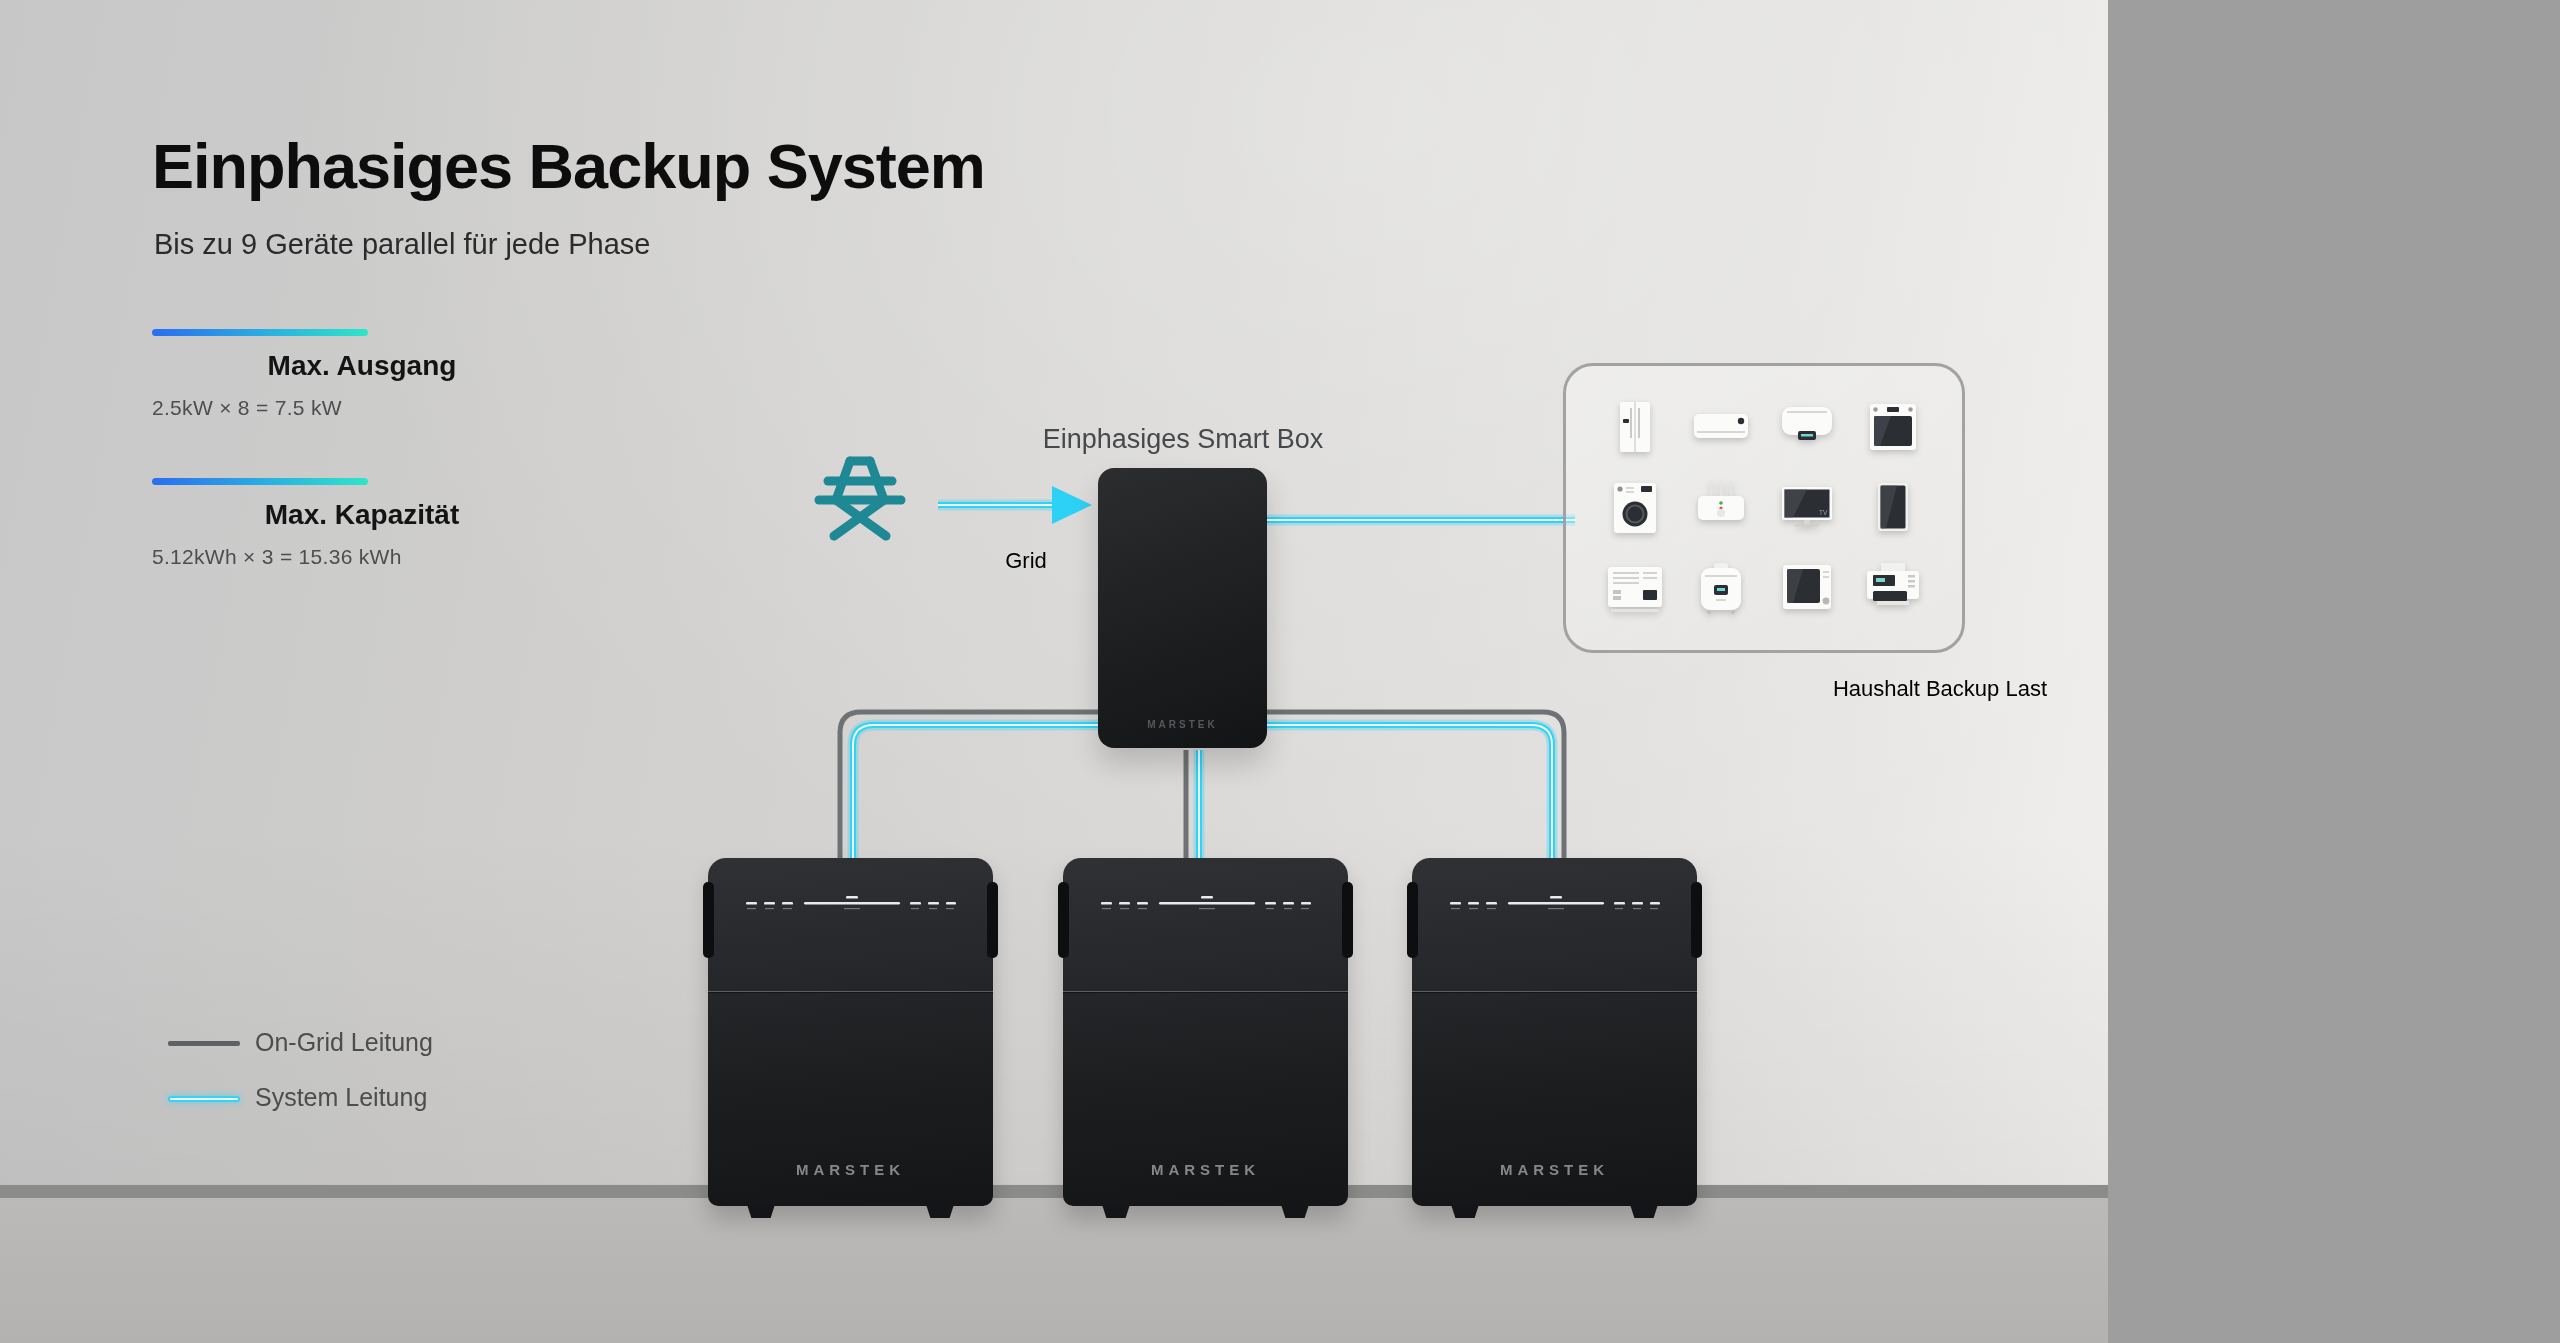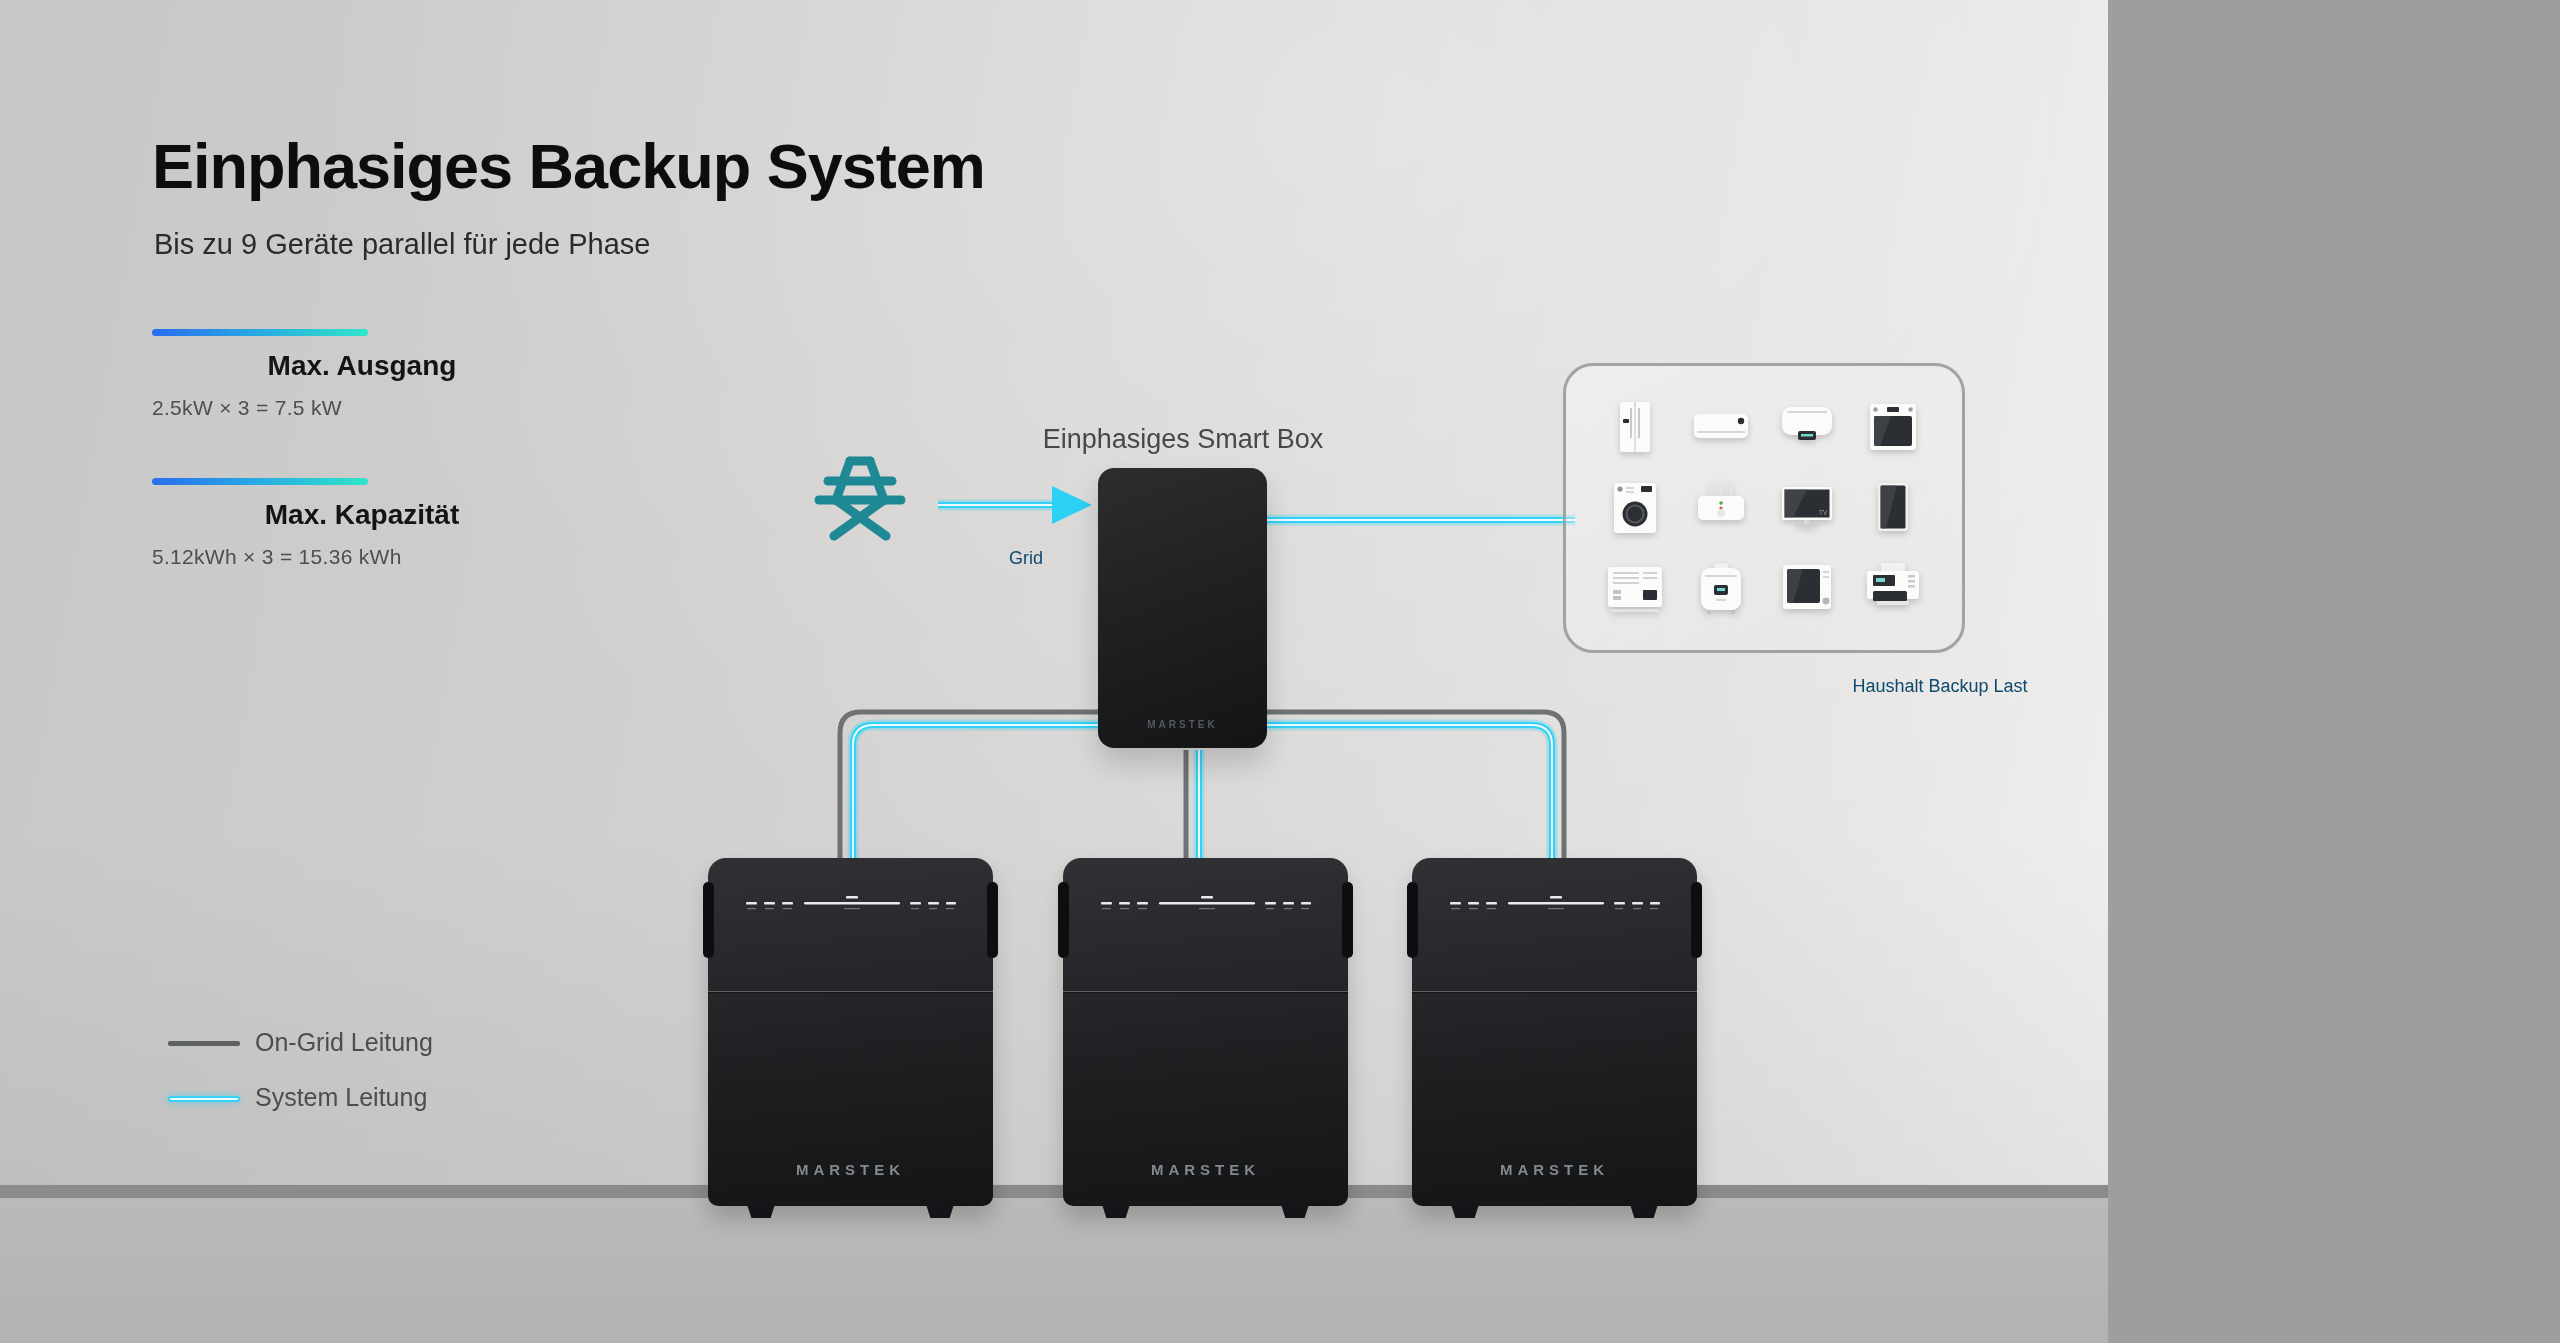--- a/index.html
+++ b/index.html
@@ -43,21 +43,21 @@
     background:linear-gradient(90deg,#f3f2f1 0 55%,#dcdbda 80%,#c2c1c0 100%);}
   .lamp-svg{position:absolute;left:0;top:430px;}
 
   
   .title{position:absolute;left:152px;top:130px;font-size:63px;font-weight:bold;color:#0d0d0d;letter-spacing:-1px;}
   .subtitle{position:absolute;left:154px;top:228px;font-size:29px;color:#2b2b2b;}
   .stat{position:absolute;left:152px;width:420px;}
   .stat .bar{width:216px;height:7px;border-radius:4px;background:linear-gradient(90deg,#2b6df0,#29b2e0 55%,#2fe5c8);}
   .stat .s-label{margin-top:14px;font-size:28px;font-weight:bold;color:#141414;text-align:center;}
   .stat .s-value{margin-top:14px;font-size:21px;color:#4e4e4e;letter-spacing:.3px;}
-  .lbl{position:absolute;color:#0c4a6e;font-size:18px;text-align:center;}
+  .lbl{position:absolute;color:#000000;font-size:22px;text-align:center;}
 
   
   .lines-svg{position:absolute;left:0;top:0;z-index:2;}
   .pylon-svg{position:absolute;left:810px;top:452px;z-index:2;}
   .smart-box{position:absolute;left:1098px;top:468px;width:169px;height:280px;border-radius:16px;z-index:3;
     background:linear-gradient(160deg,#2c2d2f 0%,#202123 45%,#131415 100%);
     box-shadow:0 16px 28px rgba(0,0,0,.16);}
   .smart-box .brand{position:absolute;bottom:18px;width:100%;text-align:center;
     font-size:10px;letter-spacing:3px;color:#55585c;font-weight:bold;}
 
@@ -129,21 +129,21 @@
     </div>
     <div class="p-corner"></div>
   </div>
 
   <div class="title">Einphasiges Backup System</div>
   <div class="subtitle">Bis zu 9 Geräte parallel für jede Phase</div>
 
   <div class="stat" style="top:329px">
     <div class="bar"></div>
     <div class="s-label">Max. Ausgang</div>
-    <div class="s-value">2.5kW × 3 = 7.5 kW</div>
+    <div class="s-value">2.5kW × 8 = 7.5 kW</div>
   </div>
   <div class="stat" style="top:478px">
     <div class="bar"></div>
     <div class="s-label">Max. Kapazität</div>
     <div class="s-value">5.12kWh × 3 = 15.36 kWh</div>
   </div>
 
   <svg class="lines-svg" width="2560" height="1343" viewBox="0 0 2560 1343">
 
     <path d="M840 870 L840 733 Q840 712 861 712 L1543 712 Q1564 712 1564 733 L1564 870" fill="none" stroke="#6f7274" stroke-width="5"></path>

